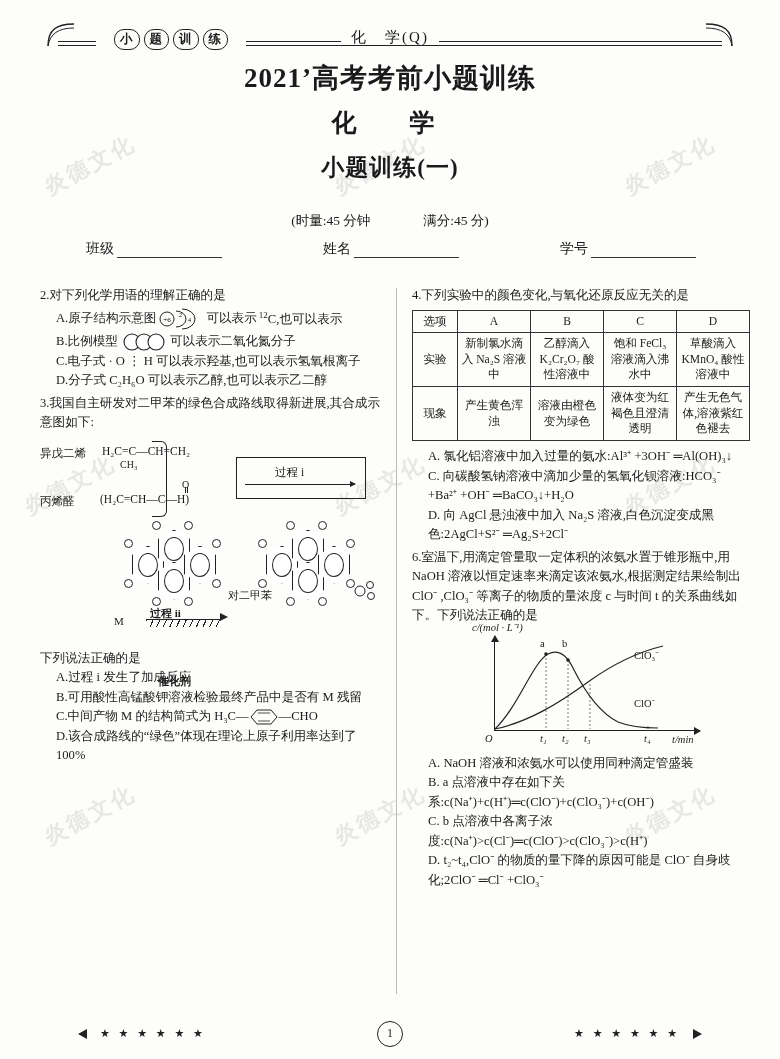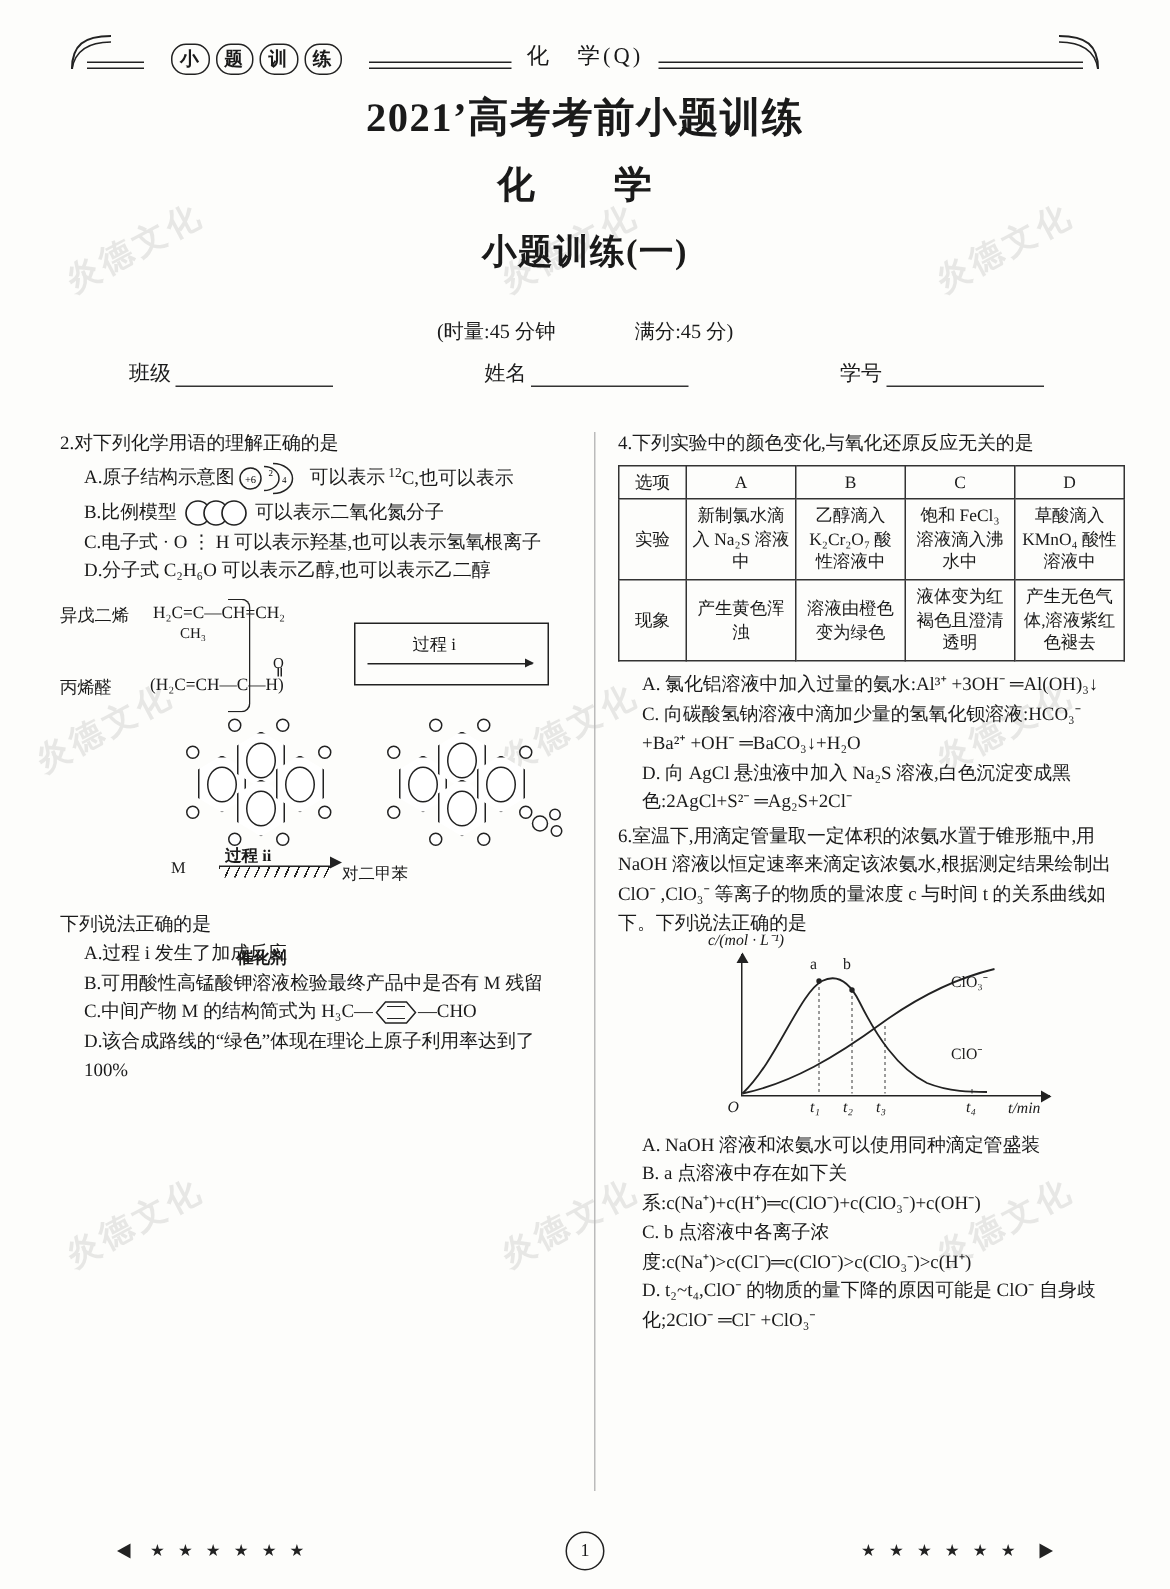--- a/index.html
+++ b/index.html
@@ -206,20 +206,21 @@
           <circle cx="35" cy="10" r="8" fill="#fff" stroke="#222" stroke-width="1.1"></circle>
         </svg>
         <span>可以表示二氧化氮分子</span>
       </div>
 
       <div class="opt">C.电子式 · O ⋮ H 可以表示羟基,也可以表示氢氧根离子</div>
       <div class="opt">D.分子式 C₂H₆O 可以表示乙醇,也可以表示乙二醇</div>
     </div>
 
     <div class="q">
+      <div>3.我国自主研发对二甲苯的绿色合成路线取得新进展,其合成示意图如下:</div>
 
       <div class="synth fig">
         <div class="lbl" style="left:0;top:8px;">异戊二烯</div>
         <div class="lbl" style="left:62px;top:6px;">H₂C=C—CH=CH₂</div>
         <div class="lbl" style="left:80px;top:20px;font-size:10px;">CH₃</div>
 
         <div class="lbl" style="left:0;top:56px;">丙烯醛</div>
         <div class="lbl" style="left:60px;top:54px;">(H₂C=CH—C—H)</div>
         <div class="lbl" style="left:142px;top:40px;font-size:10px;">O</div>
         <div style="position:absolute;left:145px;top:50px;height:6px;border-left:1px solid #222;"></div>
@@ -268,21 +269,21 @@
           <circle cx="8" cy="12" r="5" fill="#fff" stroke="#222"></circle>
           <circle cx="18" cy="6" r="3.5" fill="#fff" stroke="#222"></circle>
           <circle cx="19" cy="17" r="3.5" fill="#fff" stroke="#222"></circle>
         </svg>
 
         <div class="lbl" style="position:absolute;left:74px;top:86px;font-size:11px;">M</div>
         <div class="hatch"></div>
         <div class="catline"></div>
         <div style="position:absolute;left:180px;top:86px;width:0;height:0;border-left:8px solid #222;border-top:4px solid transparent;border-bottom:4px solid transparent;"></div>
         <div style="position:absolute;left:110px;top:78px;font-size:11px;font-weight:bold;">过程 ii</div>
-        <div style="position:absolute;left:188px;top:90px;font-size:11px;">对二甲苯</div>
+        <div style="position:absolute;left:188px;top:60px;font-size:11px;">对二甲苯</div>
         <div style="position:absolute;left:118px;top:100px;font-size:11px;font-weight:bold;margin-top:46px;">催化剂</div>
       </div>
 
       <div>下列说法正确的是</div>
       <div class="opt">A.过程 i 发生了加成反应</div>
       <div class="opt">B.可用酸性高锰酸钾溶液检验最终产品中是否有 M 残留</div>
       <div class="opt" style="display:flex;align-items:center;gap:1px;">
         <span>C.中间产物 M 的结构简式为 H₃C—</span>
         <svg width="28" height="16" viewBox="0 0 28 16">
           <polygon points="7,1 21,1 27,8 21,15 7,15 1,8" fill="none" stroke="#222" stroke-width="1"></polygon>

